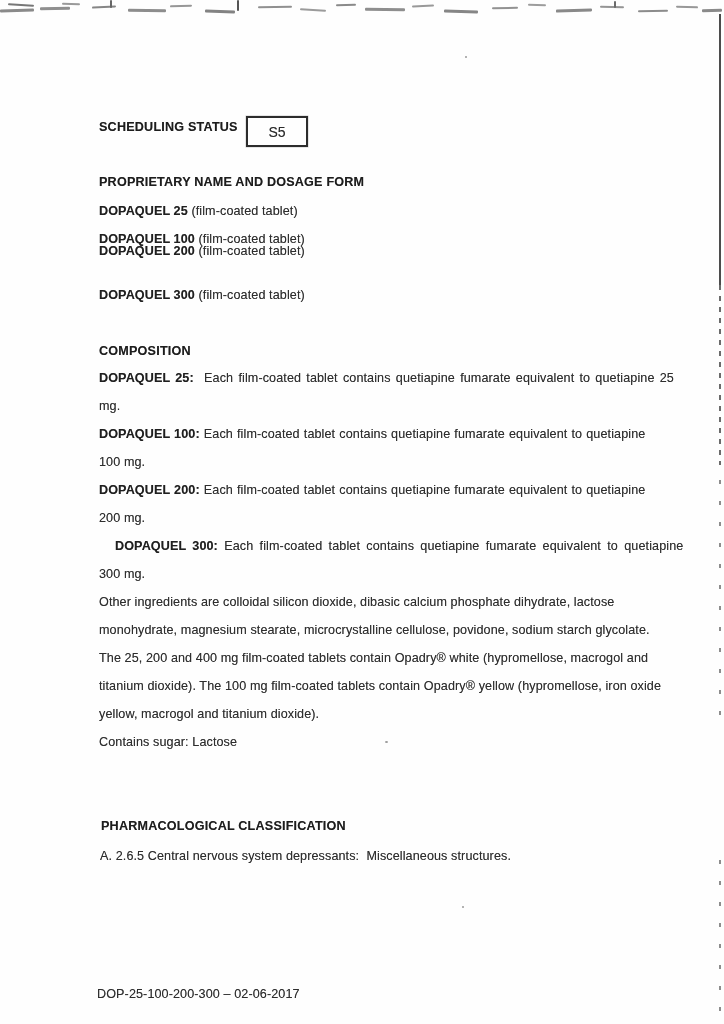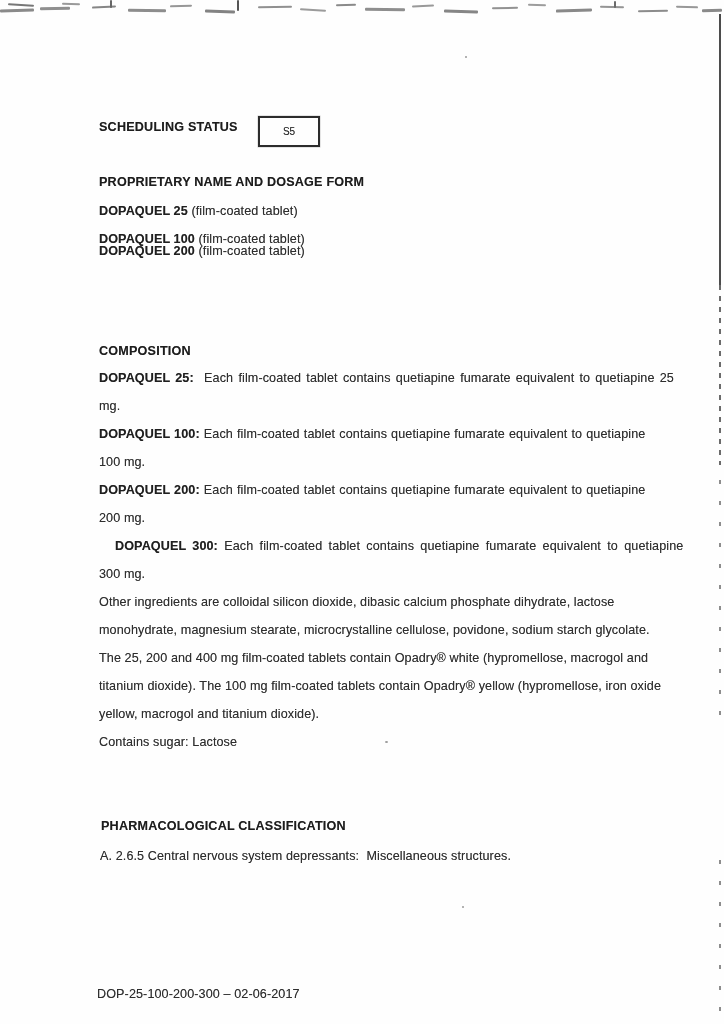--- a/index.html
+++ b/index.html
@@ -25,29 +25,29 @@
     text-shadow: 0 0 0.5px rgba(20,20,20,0.45);
     letter-spacing: 0.1px;
   }
   .hd { font-weight: 700; color: #1d1d1d; letter-spacing: 0.2px; }
   .b  { font-weight: 700; color: #1f1f1f; }
   .ws05 { word-spacing: 0.5px; }
   .ws15 { word-spacing: 1.6px; }
   .ws25 { word-spacing: 2.7px; padding-left: 16px; }
   .schedule-box {
     position: absolute;
-    left: 258px;
+    left: 246px;
     top: 116px;
     width: 58px;
     height: 27px;
     border: 2px solid #2c2c2c;
     display: flex;
     align-items: center;
     justify-content: center;
-    font-size: 10px;
+    font-size: 14px;
     color: #2b2b2b;
     text-shadow: 0 0 0.5px rgba(20,20,20,0.45);
     box-shadow: 0 0 0 0.5px rgba(60,60,60,0.25);
   }
   
   .noise span {
     position: absolute;
     display: block;
     border-radius: 1px;
   }
@@ -108,20 +108,21 @@
 
   <div class="ln hd" style="top:120px">SCHEDULING STATUS</div>
   <div class="schedule-box">
       <span>S5</span>
     </div>
 
   <div class="ln hd" style="top:175px">PROPRIETARY NAME AND DOSAGE FORM</div>
   <div class="ln" style="top:204px"><span class="b">DOPAQUEL 25</span><span> (film-coated tablet)</span></div>
   <div class="ln" style="top:232px"><span class="b">DOPAQUEL 100</span><span> (film-coated tablet)</span></div>
   <div class="ln" style="top:244px"><span class="b">DOPAQUEL 200</span><span> (film-coated tablet)</span></div>
+  <div class="ln" style="top:288px"><span class="b">DOPAQUEL 300</span><span> (film-coated tablet)</span></div>
 
   <div class="ln hd" style="top:344px">COMPOSITION</div>
 
   <div class="ln ws15" style="top:371px"><span class="b">DOPAQUEL 25:</span><span>  Each film-coated tablet contains quetiapine fumarate equivalent to quetiapine 25</span></div>
   <div class="ln" style="top:399px">mg.</div>
 
   <div class="ln ws05" style="top:427px"><span class="b">DOPAQUEL 100:</span><span> Each film-coated tablet contains quetiapine fumarate equivalent to quetiapine</span></div>
   <div class="ln" style="top:455px">100 mg.</div>
 
   <div class="ln ws05" style="top:483px"><span class="b">DOPAQUEL 200:</span><span> Each film-coated tablet contains quetiapine fumarate equivalent to quetiapine</span></div>

